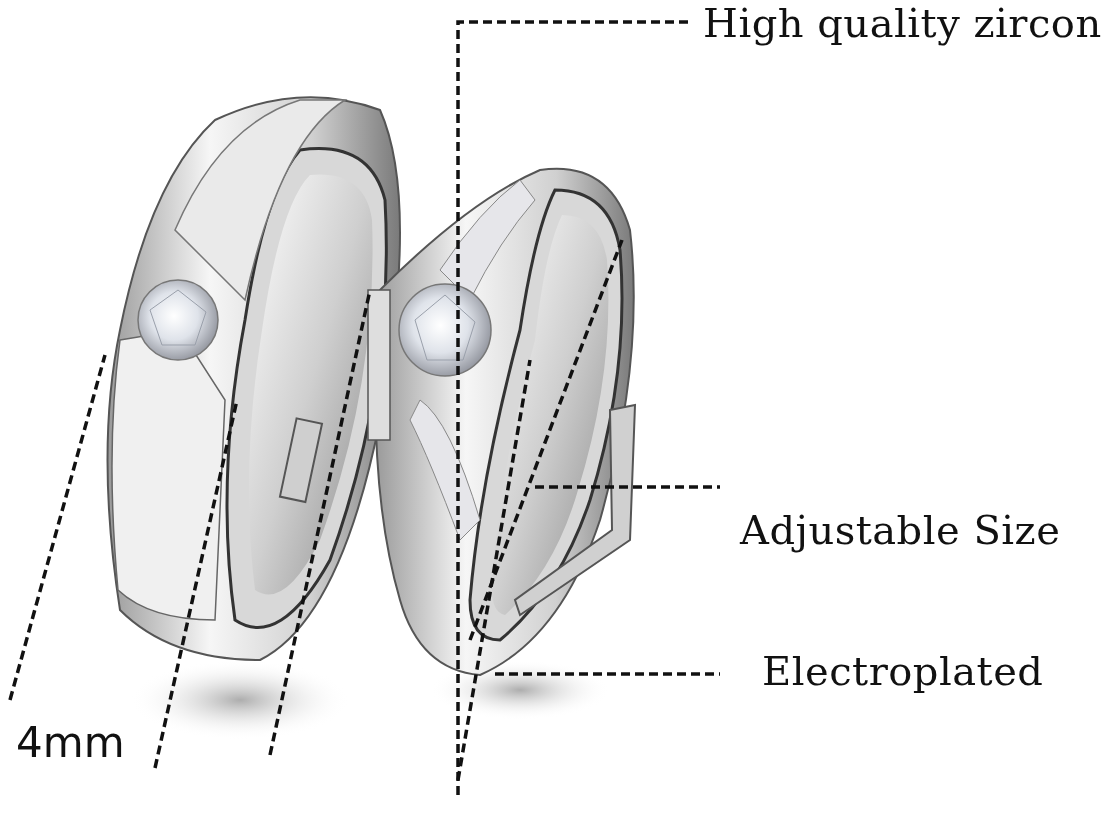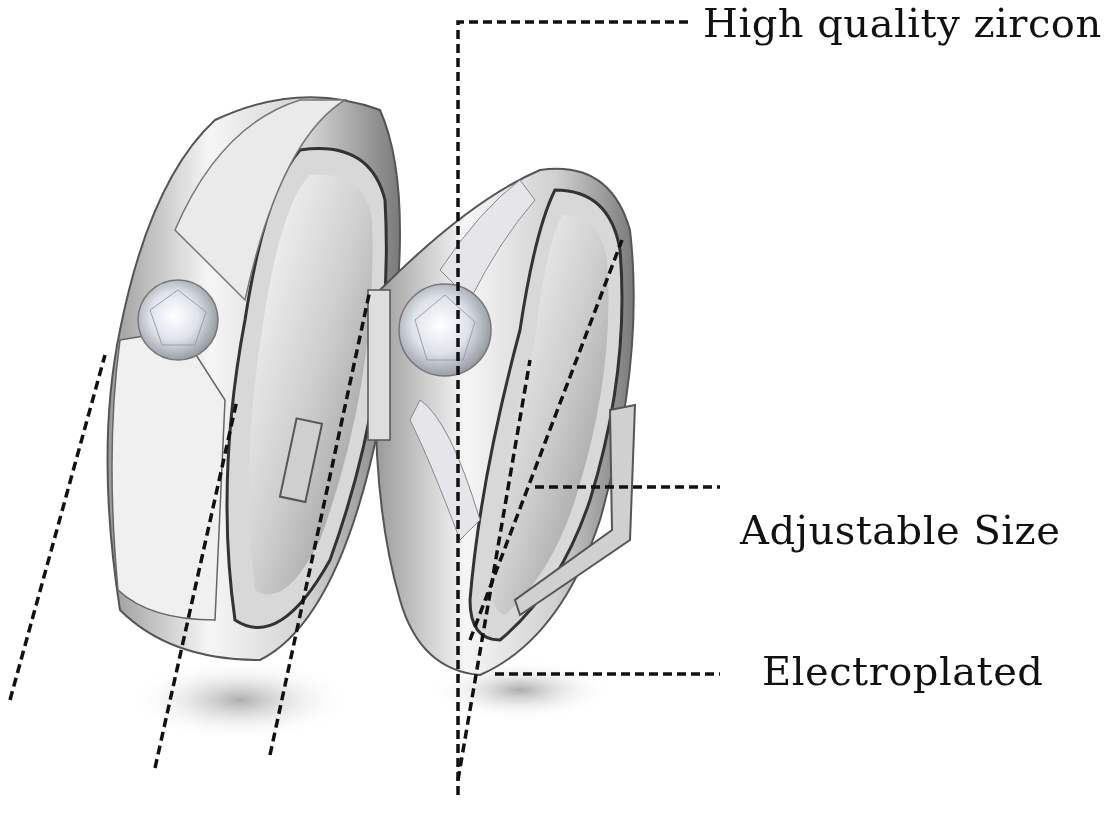--- a/index.html
+++ b/index.html
@@ -87,13 +87,14 @@
       <path d="M155 768 L 237 400"></path>
 
       <path d="M270 755 L 370 290"></path>
       <path d="M458 780 L 530 360"></path>
     </g>
   </svg>
 
   <div class="label serif" style="left:703px;top:0px;">High quality zircon</div>
   <div class="label serif" style="left:740px;top:463px;margin-top:44px;">Adjustable Size</div>
   <div class="label serif" style="left:762px;top:648px;text-align:center;">Electroplated</div>
+  <div class="label sans" style="left:16px;top:718px;">4mm</div>
 </div>
 
 </body></html>

